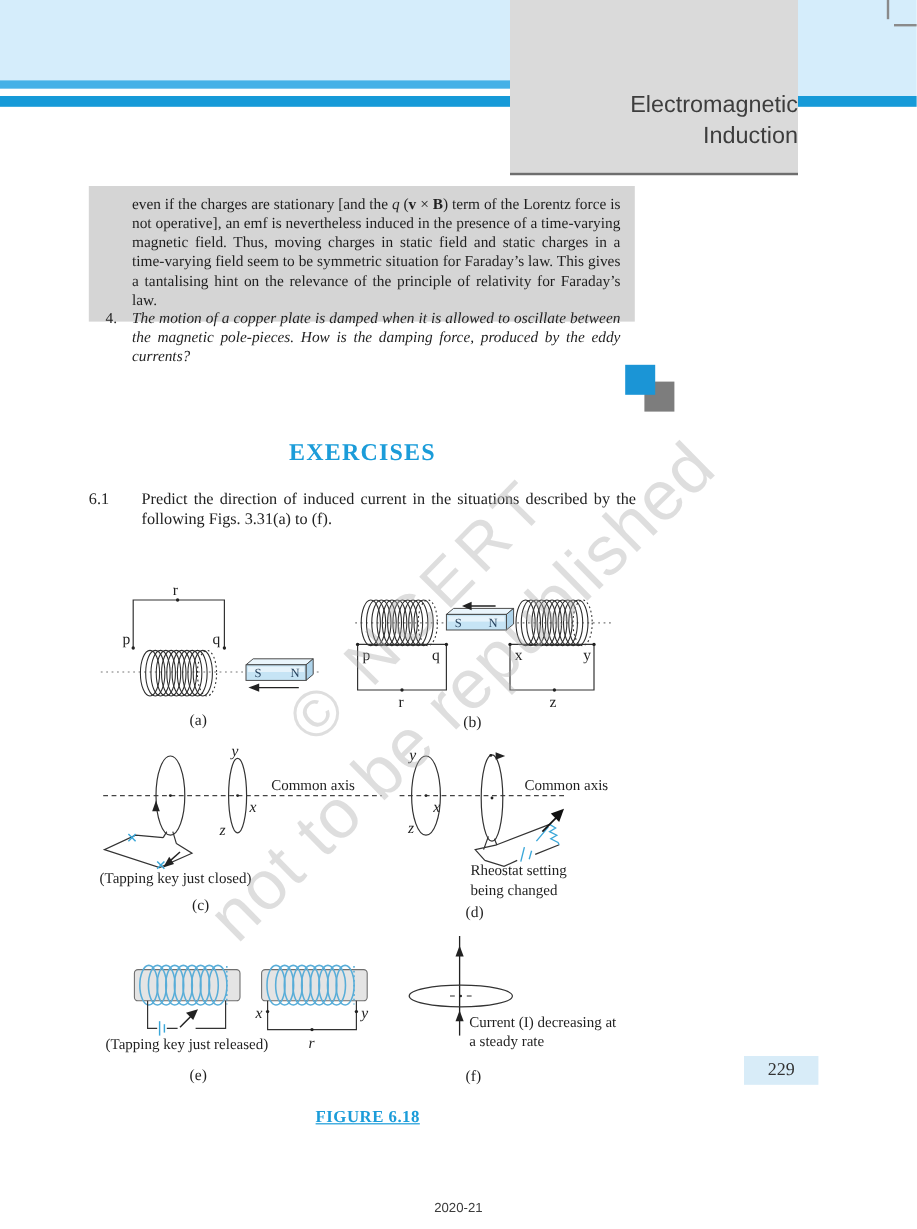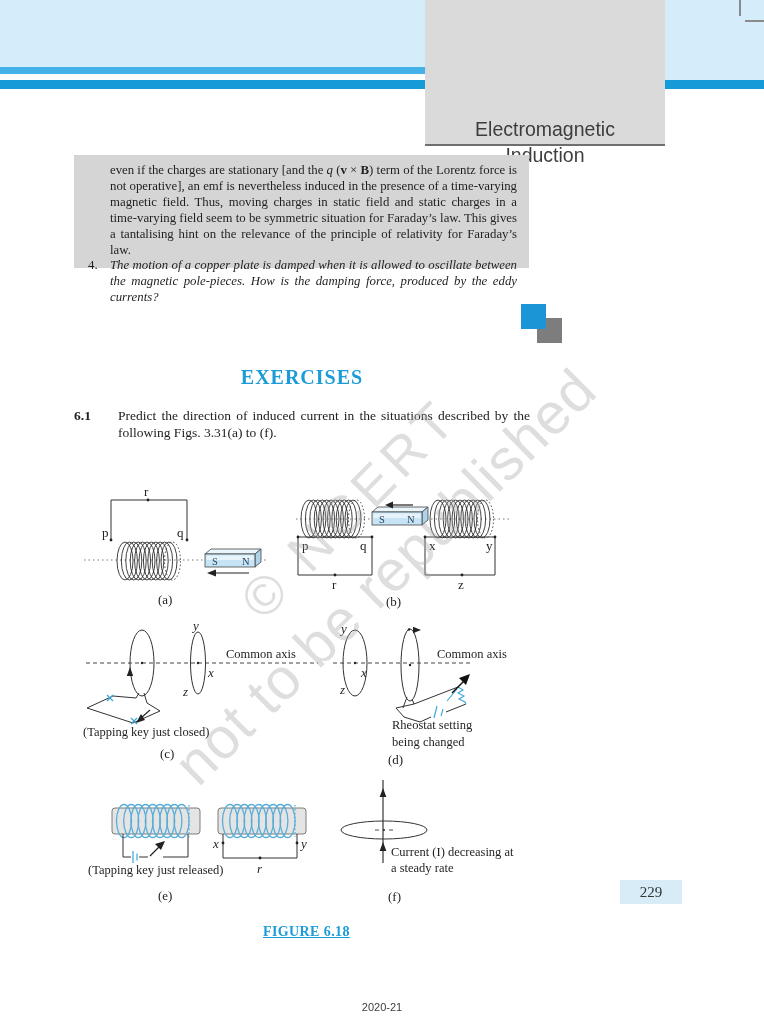--- a/index.html
+++ b/index.html
@@ -9,21 +9,21 @@
   }
   .abs{position:absolute;}
   
   .band-light{left:0;top:0;width:764px;height:80px;background:#d5edfb;}
   .stripe-mid{left:0;top:67px;width:425px;height:7px;background:#45b1e7;}
   .stripe-gap{left:0;top:74px;width:425px;height:6px;background:#ffffff;}
   .stripe-dark{left:0;top:80px;width:764px;height:9px;background:#169ad8;}
   .chapter-box{
     left:425px;top:0;width:240px;height:146px;background:#dadada;
     border-bottom:2px solid #6e6e6e;box-sizing:border-box;
-    text-align:center;padding-top:116px;
+    text-align:right;padding-top:74px;
     font-family:"Liberation Sans",sans-serif;font-size:19.5px;line-height:26px;color:#3d3d3d;
   }
   .corner-v{left:739px;top:0;width:2px;height:16px;background:#8a8a8a;}
   .corner-h{left:745px;top:20px;width:19px;height:2px;background:#8a8a8a;}
   
   .summary-box{
     left:74px;top:155px;width:455px;height:113px;background:#d5d5d5;
     box-sizing:border-box;padding:8px 12px 0 14px;
     font-size:12.8px;line-height:15.9px;text-align:justify;color:#1f1f1f;
   }
@@ -35,21 +35,21 @@
   .seg-b{font-weight:bold;}
   
   .sq-blue{left:521px;top:304px;width:25px;height:25px;background:#1b95d6;z-index:3;}
   .sq-gray{left:537px;top:318px;width:25px;height:25px;background:#7d7d7d;z-index:2;}
   
   .ex-heading{
     left:74px;top:366px;width:456px;text-align:center;
     color:#1b9cd9;font-weight:bold;font-size:20px;letter-spacing:1px;
   }
   .q-row{left:74px;top:407px;width:456px;display:flex;font-size:13.5px;line-height:17px;}
-  .q-num{width:44px;flex:0 0 44px;font-weight:bold;}
+  .q-num{width:44px;flex:0 0 44px;font-weight:normal;}
   .q-text{flex:1;text-align:justify;}
   
   .fig-svg{left:0;top:470px;}
   svg text{font-family:"Liberation Serif",serif;font-size:13px;fill:#1f1f1f;}
   svg text.it{font-style:italic;}
   svg text.note{font-size:12.5px;}
   svg text.mag{font-size:10.5px;fill:#27425e;}
   
   .fig-caption{left:263px;top:924px;color:#1b9cd9;font-weight:bold;font-size:14px;letter-spacing:.4px;text-decoration:underline;}
   .page-badge{

